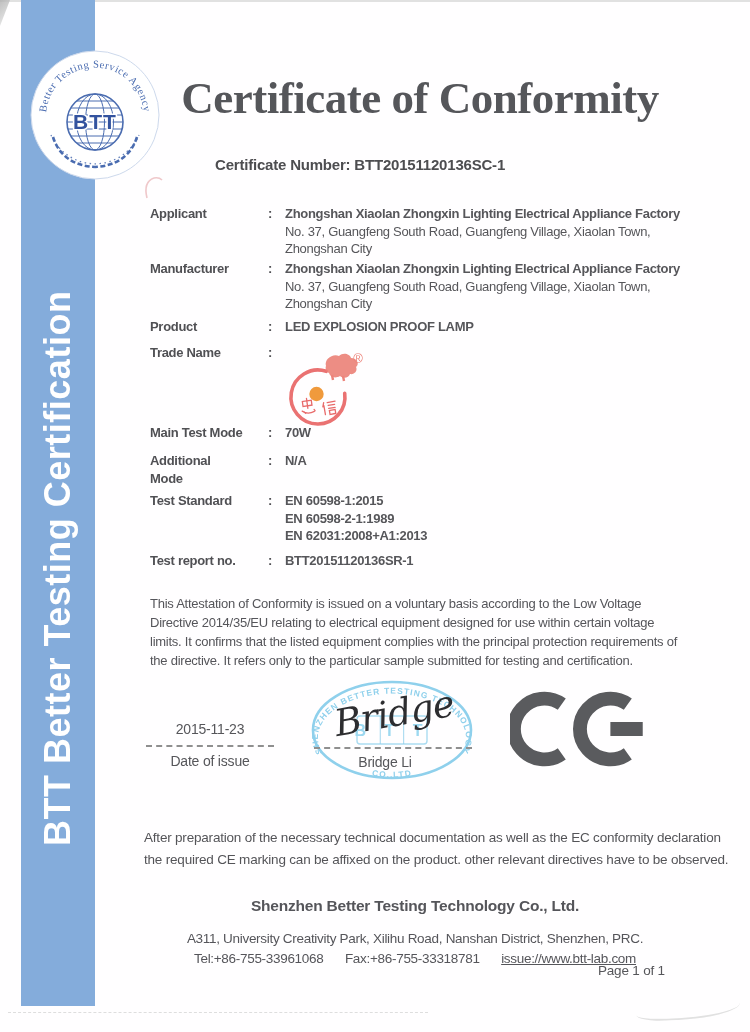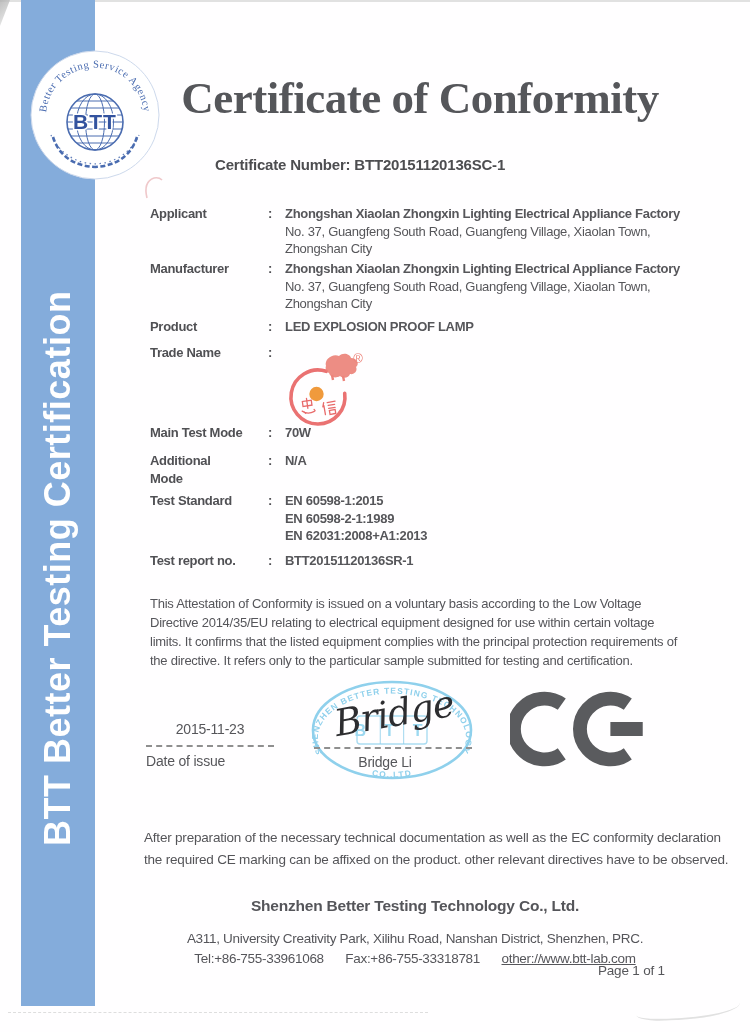--- a/index.html
+++ b/index.html
@@ -32,21 +32,21 @@
   .row .lbl,.row .colon{font-weight:700;color:#505054;}
   .b{font-weight:700;}
   .r-applicant{top:205px;} .r-manufacturer{top:260px;} .r-product{top:318px;}
   .r-trade{top:344px;} .r-mtm{top:424px;} .r-addl{top:452px;} .r-std{top:492px;} .r-rpt{top:552px;}
   .trade-logo{margin-top:5px;display:block;}
 
   .attestation{position:absolute;left:150px;top:581px;width:528px;font-size:13px;line-height:19px;letter-spacing:-0.25px;color:#55555a;}
 
   .sig-date-value{position:absolute;left:148px;top:721px;width:124px;text-align:center;font-size:14px;letter-spacing:-0.2px;}
   .sig-date-line{position:absolute;left:146px;top:745px;width:128px;border-top:2px dashed #8f8f8f;}
-  .sig-date-label{position:absolute;left:146px;top:753px;width:128px;text-align:left;font-size:14px;letter-spacing:-0.2px;}
+  .sig-date-label{position:absolute;left:146px;top:753px;width:128px;text-align:center;font-size:14px;letter-spacing:-0.2px;}
 
   .stamp{position:absolute;left:304px;top:674px;width:176px;height:112px;}
   .sig-script{position:absolute;left:334px;top:692px;font-family:"DejaVu Serif",serif;font-style:italic;
               font-size:37px;color:#2d2d30;transform:rotate(-10deg);letter-spacing:-1px;}
   .sig-line{position:absolute;left:314px;top:747px;width:158px;border-top:2px dashed #8f8f8f;}
   .sig-name{position:absolute;left:314px;top:754px;width:142px;text-align:center;font-size:14px;letter-spacing:-0.2px;}
 
   .ce{position:absolute;left:510px;top:688px;width:140px;height:82px;}
 
   .ce-note{position:absolute;left:144px;top:813px;width:594px;font-size:13.5px;line-height:22px;letter-spacing:-0.2px;color:#545458;}
@@ -225,19 +225,19 @@
   </svg>
 
   <p class="ce-note">After preparation of the necessary technical documentation as well as the EC conformity declaration the required CE marking can be affixed on the product. other relevant directives have to be observed.</p>
 
   <div class="footer">
     <div class="company">Shenzhen Better Testing Technology Co., Ltd.</div>
     <div class="address">A311, University Creativity Park, Xilihu Road, Nanshan District, Shenzhen, PRC.</div>
     <div class="contact">
       <span class="seg">Tel:+86-755-33961068</span>
       <span class="seg">Fax:+86-755-33318781</span>
-      <span class="seg url">other://www.btt-lab.com</span>
+      <span class="seg url">issue://www.btt-lab.com</span>
     </div>
   </div>
 
   <div class="page-label">Page 1 of 1</div>
 
 </div>
 
 </body></html>

